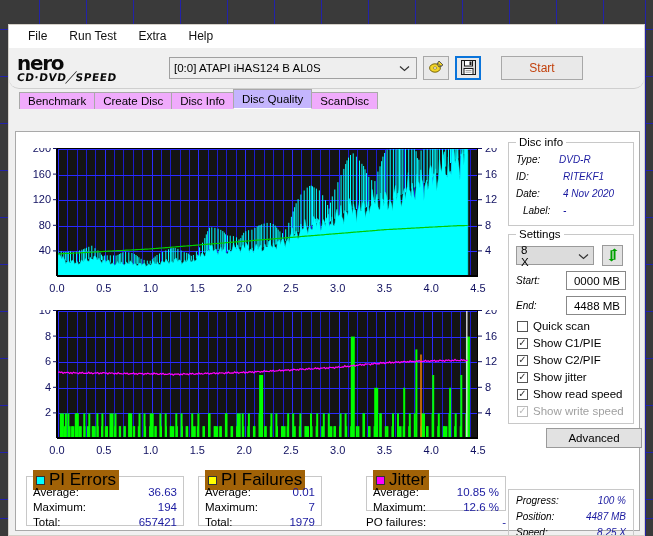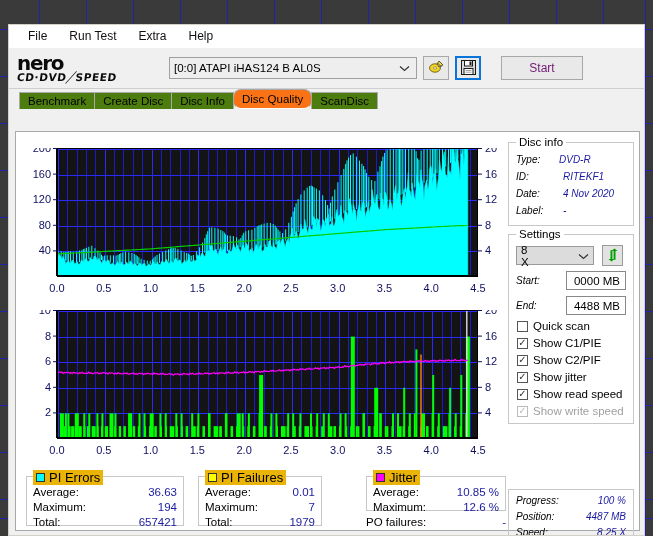--- a/index.html
+++ b/index.html
@@ -27,21 +27,21 @@
     box-sizing:border-box;
     overflow:hidden;
   }
   .menubar{
     height:22px;background:#ffffff;display:flex;align-items:center;
     padding-left:8px;gap:0px;border-bottom:1px solid #ffffff;
   }
   .menubar .mi{padding:3px 11px;font-size:12px;color:#111;}
   .toolbar{
     height:40px;background:#f0f0f0;display:flex;align-items:center;
-    padding:0 8px;gap:6px;border-bottom:1px solid #cfcfcf;
+    padding:0 8px;gap:6px;border-bottom:1px solid #cfcfcf;border-radius:10px;
   }
   .logo{width:140px;margin-right:6px;line-height:1;}
   .logo .nero{
     font-family:"DejaVu Sans", sans-serif;font-weight:bold;font-size:19px;
     letter-spacing:-1.2px;color:#0a0a0a;display:block;margin-bottom:-1px;
     transform:scaleX(1.05);transform-origin:left;
   }
   .logo .cds{
     font-family:"DejaVu Sans", sans-serif;font-weight:bold;font-size:10.5px;
     letter-spacing:0.6px;color:#0a0a0a;display:block;
@@ -56,37 +56,37 @@
   .drivesel .txt{flex:1;white-space:nowrap;overflow:hidden;}
   .drivesel .chev{color:#333;font-size:10px;padding-right:2px;}
   .tbtn{
     width:26px;height:24px;background:#e9e9e9;border:1px solid #a8a8a8;
     display:flex;align-items:center;justify-content:center;box-sizing:border-box;
   }
   .tbtn.sel{border:2px solid #0a74da;}
   .btn{
     height:24px;background:#e9e9e9;border:1px solid #a8a8a8;
     display:flex;align-items:center;justify-content:center;
-    font-size:12px;color:#701a75;box-sizing:border-box;
+    font-size:12px;color:#c2410c;box-sizing:border-box;
   }
   .btn.start{width:82px;}
   .btn.exit{width:76px;}
   
   .tabstrip{
     height:20px;background:#f0f0f0;display:flex;align-items:flex-end;
     padding-left:10px;position:relative;
   }
   .tab{
     height:17px;line-height:17px;padding:0 8px;font-size:11.5px;
-    background:#4d7c0f;border:1px solid #a9a9a9;border-bottom:none;
+    background:#f0abfc;border:1px solid #a9a9a9;border-bottom:none;
     margin-right:-1px;color:#000;box-sizing:border-box;
   }
   .tab.active{
-    background:#f97316;height:20px;line-height:19px;font-weight:normal;
-    position:relative;z-index:3;border-bottom:1px solid #ffffff;border-radius:8px;
+    background:#c4b5fd;height:20px;line-height:19px;font-weight:normal;
+    position:relative;z-index:3;border-bottom:1px solid #ffffff;
   }
   
   .content{
     position:absolute;left:6px;top:106px;width:625px;height:400px;
     background:#ffffff;border:1px solid #a9a9a9;box-sizing:border-box;
   }
   
   .chartwrap{position:absolute;}
   .plot{position:absolute;background:#141414;border:1px solid #000;box-sizing:border-box;overflow:hidden;}
   .charttitle{position:absolute;font-size:11px;color:#000;}
@@ -123,22 +123,22 @@
     display:flex;align-items:center;justify-content:center;font-size:11.5px;
     box-sizing:border-box;color:#000;
   }
   .refbtn{
     position:absolute;background:#e2e2e2;border:1px solid #9a9a9a;
     display:flex;align-items:center;justify-content:center;box-sizing:border-box;
   }
   
   .statbox{position:absolute;border:1px solid #c8c8c8;box-sizing:border-box;background:#fff;}
   .statlegend{
-    position:absolute;top:-7px;left:6px;background:#eab308;padding:0 3px;
-    font-size:13px;display:flex;align-items:center;gap:4px;color:#000;
+    position:absolute;top:-7px;left:6px;background:#a16207;padding:0 3px;
+    font-size:17px;display:flex;align-items:center;gap:4px;color:#000;
   }
   .sw{width:9px;height:9px;border:1px solid #333;display:inline-block;box-sizing:border-box;}
   .statrow{position:absolute;left:6px;right:6px;display:flex;justify-content:space-between;font-size:11.5px;}
   .statrow .k{color:#000;}
   .statrow .v{color:#1a1aa0;}
   .pofail{position:absolute;font-size:11.5px;display:flex;justify-content:space-between;}
 </style>
 </head>
 <body>
 
@@ -729,21 +729,21 @@
     </div>
 
     <div class="grp" style="left:492px;top:10px;width:126px;height:84px;">
       <div class="grptitle">Disc info</div>
       <div class="kv" style="left:7px;top:11px;"><span class="k">Type:</span></div>
       <div class="kv" style="left:50px;top:11px;"><span class="v">DVD-R</span></div>
       <div class="kv" style="left:7px;top:28px;"><span class="k">ID:</span></div>
       <div class="kv" style="left:54px;top:28px;"><span class="v">RITEKF1</span></div>
       <div class="kv" style="left:7px;top:45px;"><span class="k">Date:</span></div>
       <div class="kv" style="left:54px;top:45px;"><span class="v">4 Nov 2020</span></div>
-      <div class="kv" style="left:7px;top:62px;"><span class="k">Label:</span></div>
+      <div class="kv" style="left:14px;top:62px;"><span class="k">Label:</span></div>
       <div class="kv" style="left:54px;top:62px;"><span class="v">-</span></div>
     </div>
 
     <div class="grp" style="left:492px;top:102px;width:126px;height:190px;">
       <div class="grptitle">Settings</div>
 
       <div class="combo" style="left:7px;top:11px;width:78px;height:19px;gap:44px;">
         <span>8 X</span>
         <span>
           <svg width="11" height="7" viewBox="0 0 11 7">
@@ -790,20 +790,21 @@
       <div class="cb" style="left:8px;top:153px;">
         <span class="box">✓</span>
         <span>Show read speed</span>
       </div>
       <div class="cb dis" style="left:8px;top:170px;">
         <span class="box">✓</span>
         <span>Show write speed</span>
       </div>
     </div>
 
+    <div class="advbtn" style="left:530px;top:296px;width:96px;height:20px;">Advanced</div>
 
 
     <div class="grp" style="left:492px;top:357px;width:126px;height:56px;">
       <div class="kv" style="left:7px;top:5px;"><span class="k">Progress:</span></div>
       <div class="kv" style="right:7px;top:5px;"><span class="v">100 %</span></div>
       <div class="kv" style="left:7px;top:21px;"><span class="k">Position:</span></div>
       <div class="kv" style="right:7px;top:21px;"><span class="v">4487 MB</span></div>
       <div class="kv" style="left:7px;top:37px;"><span class="k">Speed:</span></div>
       <div class="kv" style="right:7px;top:37px;"><span class="v">8.25 X</span></div>
     </div>

